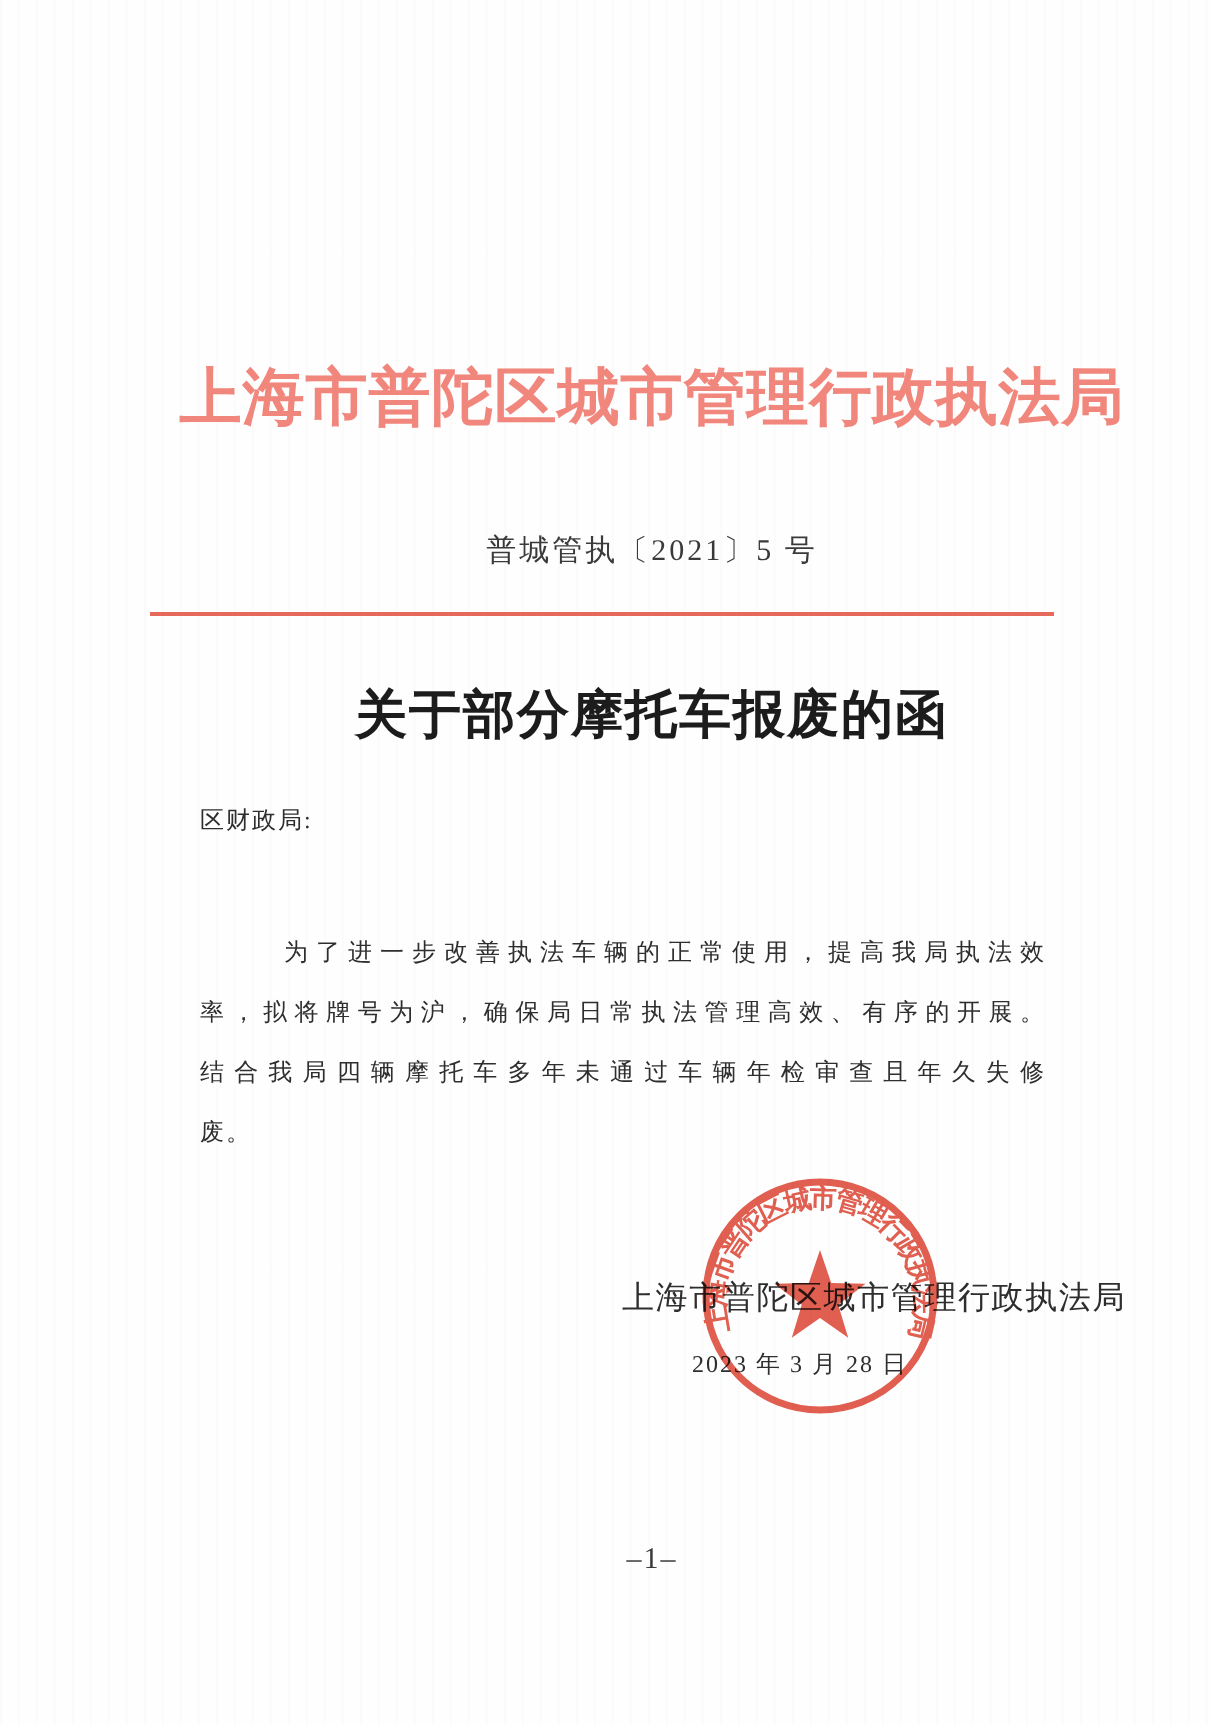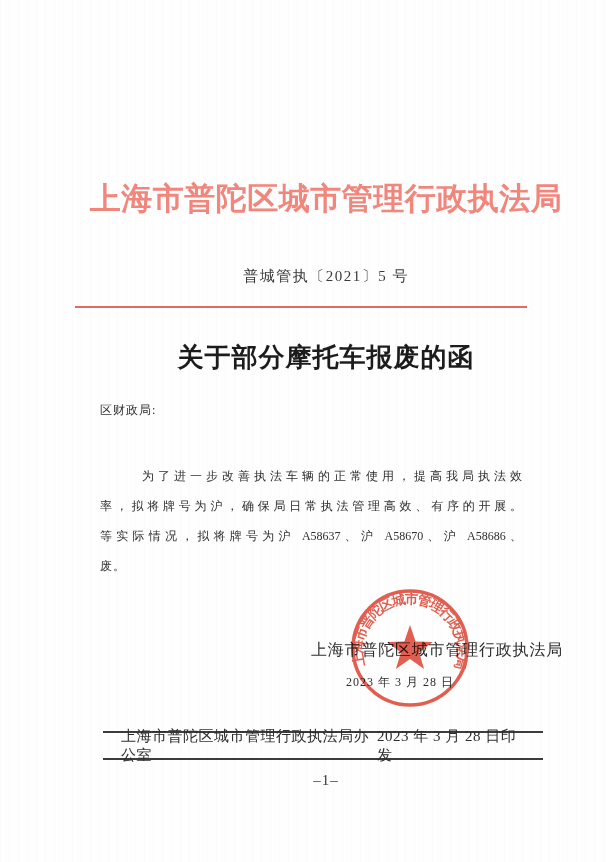--- a/index.html
+++ b/index.html
@@ -103,38 +103,34 @@
   <div class="doc-number">普城管执〔2021〕5 号</div>
 
   <div class="red-divider"></div>
 
   <div class="doc-title">关于部分摩托车报废的函</div>
 
   <div class="content">
     <div class="salutation">区财政局:</div>
     <div class="jline first">为了进一步改善执法车辆的正常使用，提高我局执法效</div>
     <div class="jline">率，拟将牌号为沪，确保局日常执法管理高效、有序的开展。</div>
-    <div class="jline">等实际情况，拟将牌号为沪 A58637、沪 A58670、沪 A58686、</div>
+    <div class="jline">结合我局四辆摩托车多年未通过车辆年检审查且年久失修</div>
     <div class="jend">废。</div>
   </div>
 
   <div class="signature">上海市普陀区城市管理行政执法局</div>
 
   <div class="sign-date">2023 年 3 月 28 日</div>
 
   <svg class="seal" viewBox="0 0 124 124">
     <circle cx="62" cy="62" r="57" fill="none" stroke="#dd4937" stroke-width="3.5"></circle>
     <polygon fill="#dd4937" points="62,39 67.6,55.5 84.8,55.9 71.1,66.4 76.1,82.9 62,73 47.9,82.9 52.9,66.4 39.2,55.9 56.4,55.5"></polygon>
     <path id="sealTextPath" d="M 16.7 79.3 A 47.5 47.5 0 1 1 107.3 79.3" fill="none"></path>
     <text font-size="13.5" fill="#dd4937" font-weight="bold" style="font-family:&quot;Liberation Serif&quot;,&quot;DejaVu Serif&quot;,serif;">
       <textPath href="#sealTextPath" startOffset="0" textLength="181" lengthAdjust="spacing">上海市普陀区城市管理行政执法局</textPath>
     </text>
   </svg>
 
-  <div class="footer">
-    <span>上海市普陀区城市管理行政执法局办公室</span>
-    <span>2023 年 3 月 28 日印发</span>
-  </div>
 
   <div class="page-number">–1–</div>
 
   <div class="edge-shadow"></div>
 </div>
 
 </body></html>

